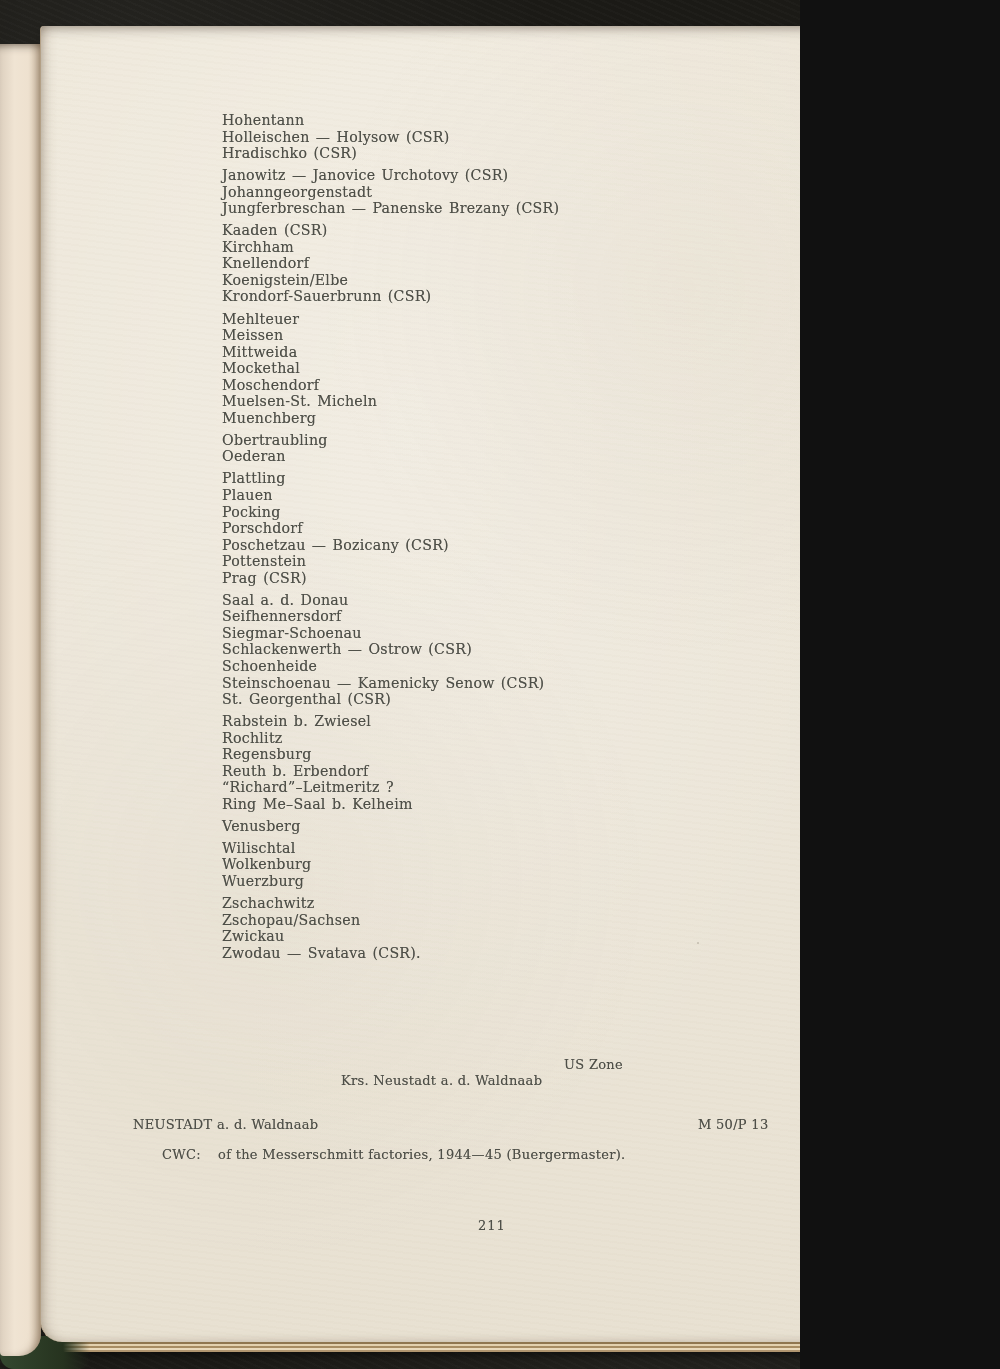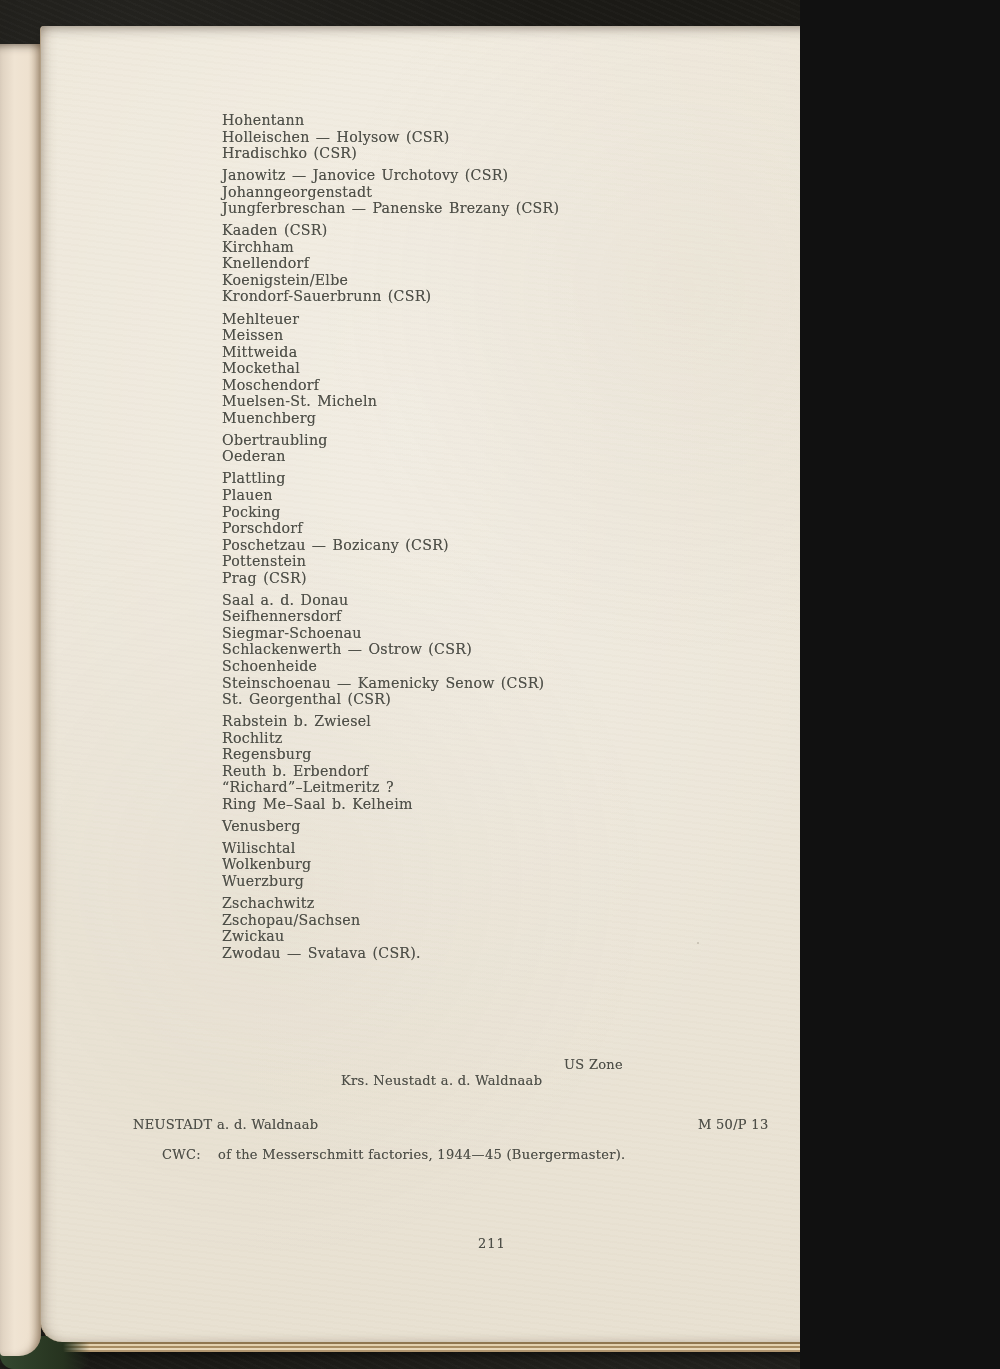--- a/index.html
+++ b/index.html
@@ -80,21 +80,21 @@
   .entry-row span, .cwc-row span, .page-number{
     position:absolute;font-size:13px;white-space:nowrap;
     text-shadow:0 0 .5px rgba(78,79,72,.55);letter-spacing:.3px;
   }
   .headword{left:133px;top:1117px;letter-spacing:.5px;}
   .district{left:341px;top:1073px;}
   .zone{left:564px;top:1057px;}
   .code{left:698px;top:1117px;}
   .cwc-label{left:162px;top:1147px;}
   .cwc-text{left:218px;top:1147px;}
-  .page-number{left:478px;top:1218px;letter-spacing:1px;margin-top:18px;}
+  .page-number{left:478px;top:1218px;letter-spacing:1px;}
 </style>
 </head>
 <body>
 
 <div class="stage">
   <div class="page-stack"></div>
   <div class="cover-sliver"></div>
   <div class="cover-sliver-right"></div>
   <div class="facing-edge"></div>
 

